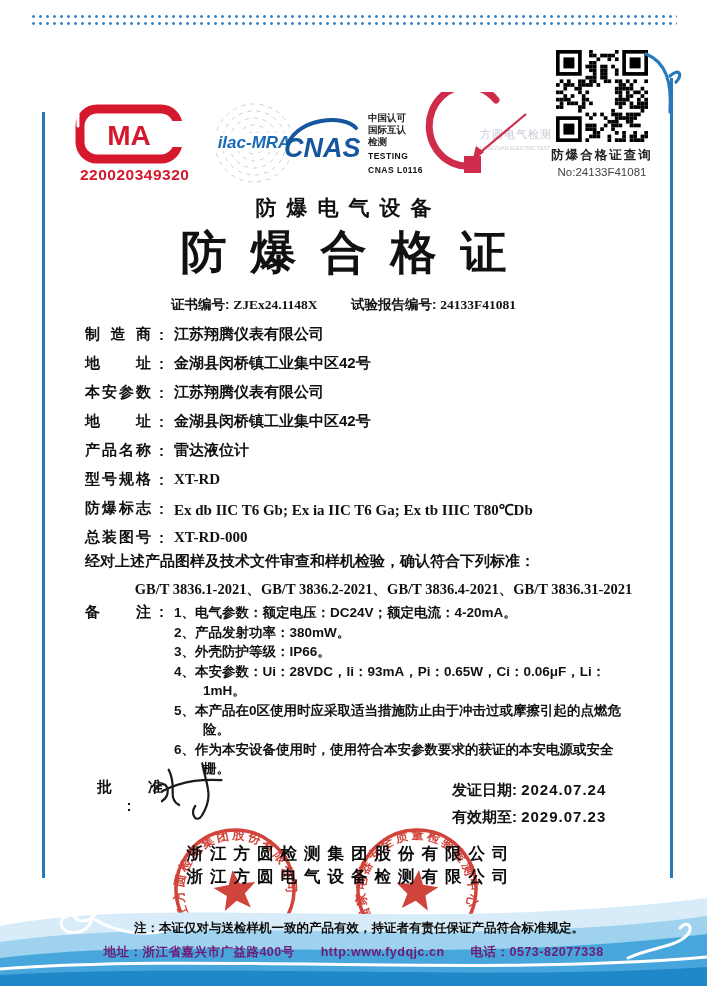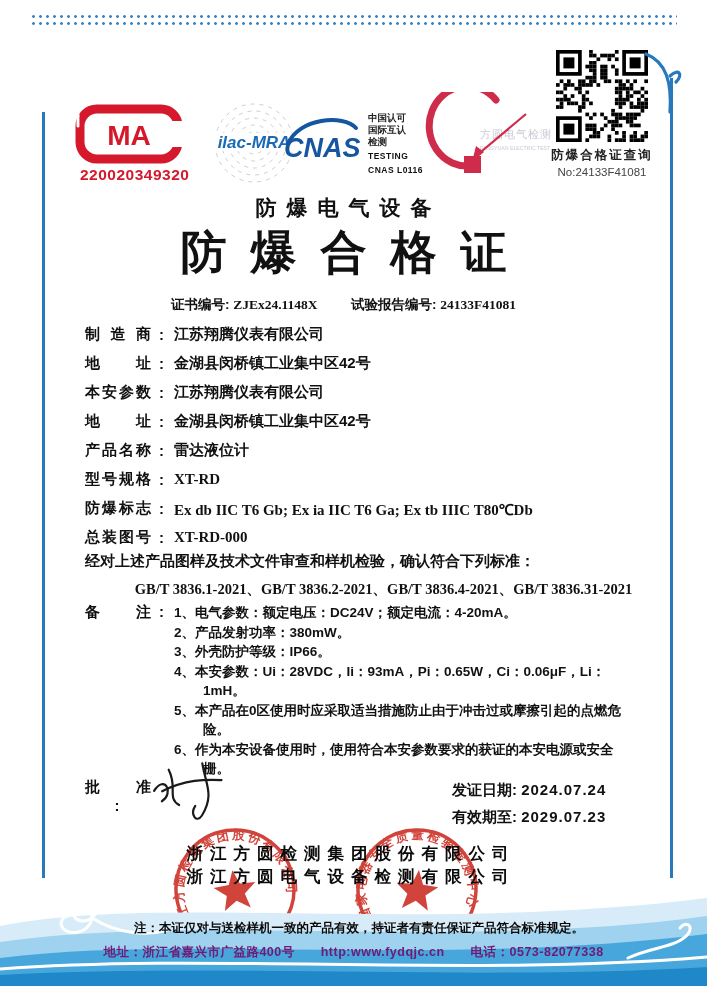--- a/index.html
+++ b/index.html
@@ -51,21 +51,21 @@
   .standards{position:absolute;left:85px;right:55px;top:580px;text-align:center;padding-left:30px;
     font-family:"Liberation Serif",serif;font-size:14.5px;font-weight:600;}
   
   .remarks{position:absolute;left:85px;top:603px;width:548px;display:flex;}
   .rlabel{flex:0 0 66px;font-weight:700;font-size:15px;text-align-last:justify;text-align:justify;}
   .rcolon{font-weight:700;margin:0 10px 0 8px;font-size:15px;}
   .ritems{flex:1;}
   .ritems p{margin:0;font-size:13.5px;line-height:19.5px;font-weight:600;
     padding-left:2.15em;text-indent:-2.15em;}
   
-  .alabel{position:absolute;left:85px;top:778px;font-size:15px;display:flex;align-items:center;flex-direction:column;}
+  .alabel{position:absolute;left:97px;top:778px;font-size:15px;display:flex;align-items:center;flex-direction:column;}
   .signature{position:absolute;left:146px;top:752px;transform:rotate(-4deg);}
   .dates{position:absolute;left:452px;top:776px;font-size:15px;font-weight:700;line-height:27px;}
   .dates .dval{letter-spacing:1px;}
   
   .stamp{position:absolute;mix-blend-mode:multiply;opacity:.95;}
   .stamp1{left:168px;top:822px;transform:rotate(-8deg);}
   .stamp2{left:350px;top:822px;transform:rotate(6deg);}
   
   .issuers{position:absolute;left:0;right:12px;top:842px;text-align:center;z-index:4;}
   .issuers div{font-size:16.5px;font-weight:800;letter-spacing:7px;text-indent:7px;line-height:23.2px;color:#0a0a0a;}

